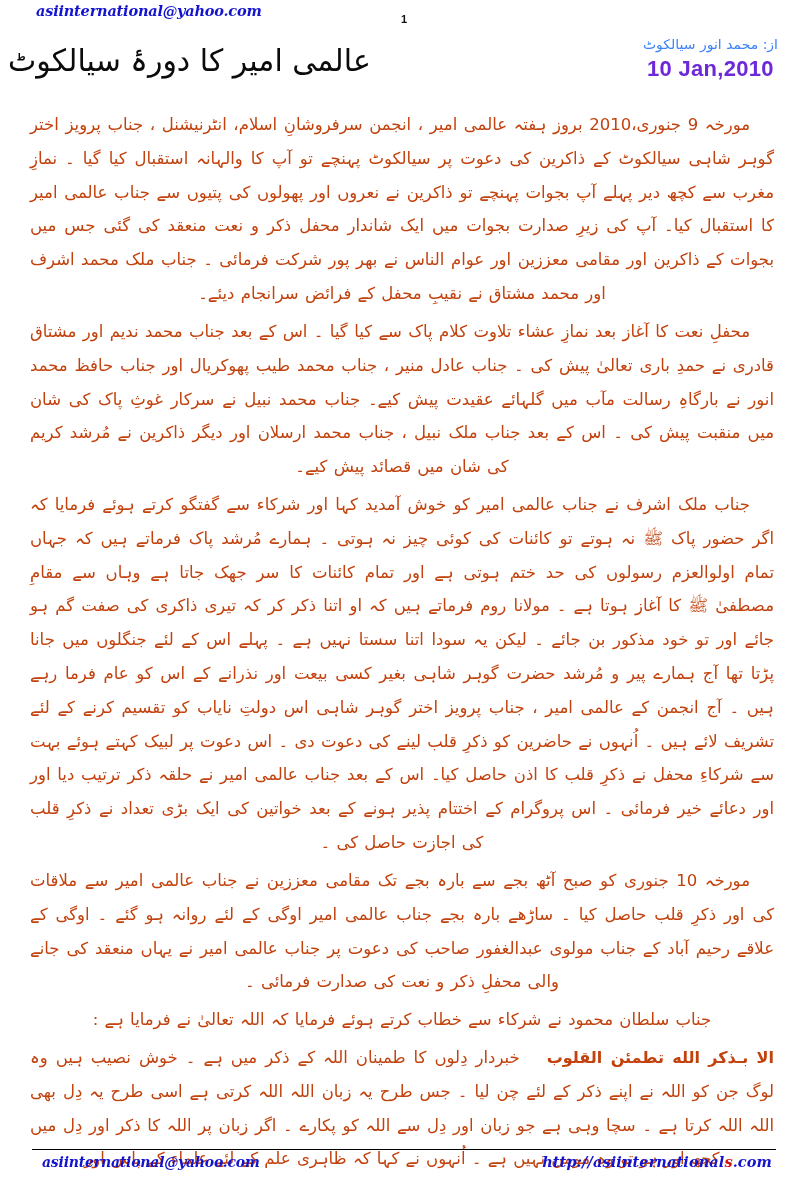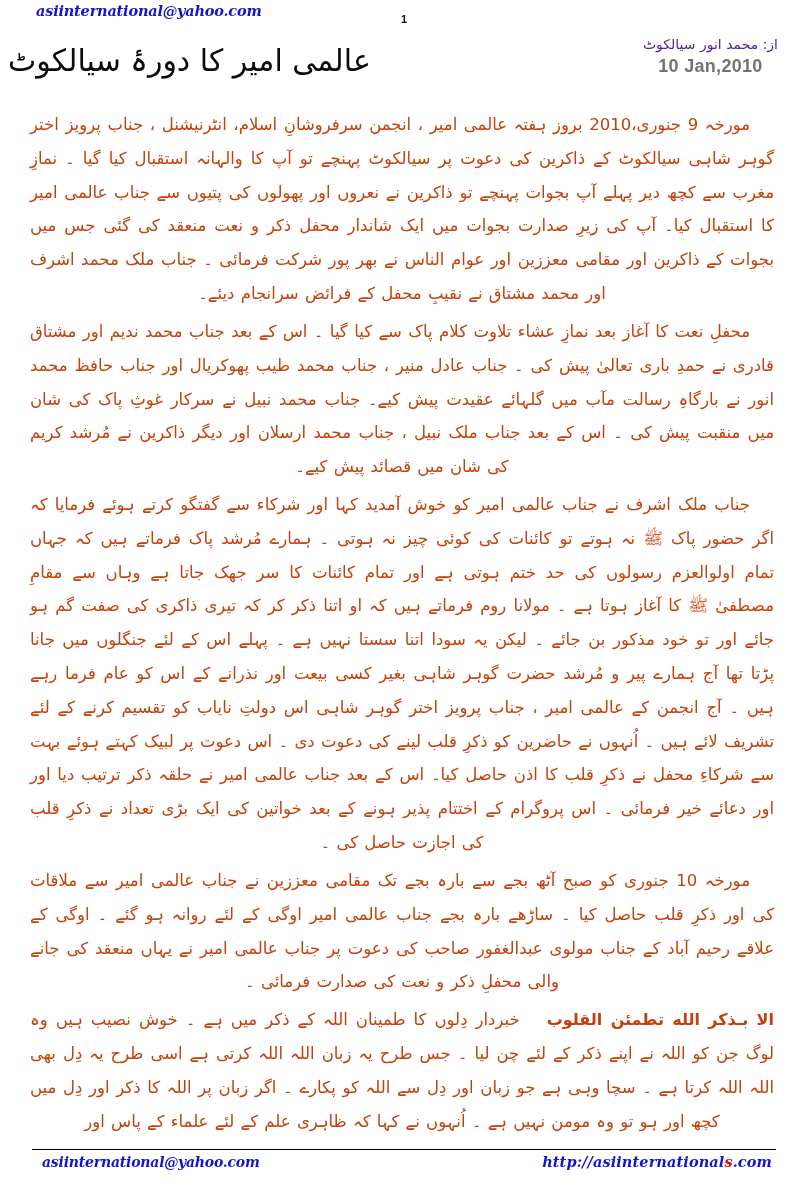--- a/index.html
+++ b/index.html
@@ -72,33 +72,33 @@
   .byline {
     position: absolute;
     right: 22px;
     top: 36px;
     text-align: left;
     direction: rtl;
   }
   .byline-author {
     font-family: "DejaVu Sans", sans-serif;
     font-size: 14px;
-    color: #4c1d95;
+    color: #3b82f6;
     white-space: nowrap;
     display: block;
     transform: scaleY(0.95);
   }
   .byline-date {
     display: block;
     direction: ltr;
     text-align: center;
     font-family: "Liberation Sans", sans-serif;
-    font-size: 18px;
-    font-weight: bold;
-    color: #737373;
+    font-size: 22px;
+    font-weight: bold;
+    color: #6d28d9;
     margin-top: 4px;
     letter-spacing: 0.3px;
   }
   .doc-title {
     position: absolute;
     left: 0;
     right: 0;
     top: 42px;
     text-align: left;
     font-family: "DejaVu Sans", sans-serif;
@@ -210,20 +210,21 @@
   <div class="body-text">
 
     <p class="para indent-first">مورخہ 9 جنوری،2010 بروز ہفتہ عالمی امیر ، انجمن سرفروشانِ اسلام، انٹرنیشنل ،  جناب پرویز اختر گوہر شاہی سیالکوٹ کے ذاکرین کی دعوت پر سیالکوٹ پہنچے تو آپ کا والہانہ استقبال کیا گیا ۔ نمازِ مغرب سے کچھ دیر پہلے آپ بجوات پہنچے تو ذاکرین نے نعروں اور پھولوں کی پتیوں سے جناب عالمی امیر کا استقبال کیا۔ آپ کی زیرِ صدارت بجوات میں ایک شاندار محفل ذکر و نعت منعقد کی گئی جس میں بجوات کے ذاکرین اور مقامی معززین اور عوام الناس نے بھر پور شرکت فرمائی ۔ جناب ملک محمد اشرف اور محمد مشتاق نے نقیبِ محفل کے فرائض سرانجام دیئے۔</p>
 
     <p class="para indent-first">محفلِ نعت کا آغاز بعد نمازِ عشاء تلاوت کلام پاک سے کیا گیا ۔ اس کے بعد جناب محمد ندیم اور مشتاق قادری نے حمدِ باری تعالیٰ پیش کی ۔ جناب عادل منیر ، جناب محمد طیب پھوکریال اور جناب حافظ محمد انور نے بارگاہِ رسالت مآب میں گلہائے عقیدت پیش کیے۔ جناب محمد نبیل نے سرکار غوثِ پاک کی شان میں منقبت پیش کی ۔ اس کے بعد جناب ملک نبیل ، جناب محمد ارسلان اور دیگر ذاکرین نے مُرشد کریم کی شان میں قصائد پیش کیے۔</p>
 
     <p class="para indent-first">جناب ملک اشرف نے جناب عالمی امیر کو خوش آمدید کہا اور شرکاء سے گفتگو کرتے ہوئے فرمایا کہ اگر حضور پاک ﷺ نہ ہوتے تو کائنات کی کوئی چیز نہ ہوتی ۔ ہمارے مُرشد پاک فرماتے ہیں کہ جہاں تمام اولوالعزم رسولوں کی حد ختم ہوتی ہے اور تمام کائنات کا سر جھک جاتا ہے وہاں سے مقامِ مصطفیٰ ﷺ کا آغاز ہوتا ہے ۔ مولانا روم فرماتے ہیں کہ او اتنا ذکر کر کہ تیری ذاکری کی صفت گم ہو جائے اور تو خود مذکور بن جائے ۔ لیکن یہ سودا اتنا سستا نہیں ہے ۔ پہلے اس کے لئے جنگلوں میں جانا پڑتا تھا آج ہمارے پیر و مُرشد حضرت گوہر شاہی بغیر کسی بیعت اور نذرانے کے اس کو عام فرما رہے ہیں ۔ آج انجمن کے عالمی امیر ، جناب پرویز اختر گوہر شاہی اس دولتِ نایاب کو تقسیم کرنے کے لئے تشریف لائے ہیں ۔ اُنہوں نے حاضرین کو ذکرِ قلب لینے کی دعوت دی ۔ اس دعوت پر لبیک کہتے ہوئے بہت سے شرکاءِ محفل نے ذکرِ قلب کا اذن حاصل کیا۔ اس کے بعد جناب عالمی امیر نے حلقہ ذکر ترتیب دیا اور اور دعائے خیر فرمائی ۔ اس پروگرام کے اختتام پذیر ہونے کے بعد خواتین کی ایک بڑی تعداد نے ذکرِ قلب کی اجازت حاصل کی ۔</p>
 
     <p class="para indent-first">مورخہ 10 جنوری کو صبح آٹھ بجے سے بارہ بجے تک مقامی معززین نے جناب عالمی امیر سے ملاقات کی اور ذکرِ قلب حاصل کیا ۔ ساڑھے بارہ بجے جناب عالمی امیر اوگی کے لئے روانہ ہو گئے ۔ اوگی کے علاقے رحیم آباد کے جناب مولوی عبدالغفور صاحب کی دعوت پر جناب عالمی امیر نے یہاں منعقد کی جانے والی محفلِ ذکر و نعت کی صدارت فرمائی ۔</p>
 
+    <p class="para centered">جناب سلطان محمود نے شرکاء سے خطاب کرتے ہوئے فرمایا کہ اللہ تعالیٰ نے فرمایا ہے :</p>
 
     <p class="para"><span class="verse">الا بـذكر الله تطمئن القلوب</span><span> خبردار دِلوں کا طمینان اللہ کے ذکر میں ہے ۔ خوش نصیب ہیں وہ لوگ جن کو اللہ نے اپنے ذکر کے لئے چن لیا ۔ جس طرح یہ زبان اللہ اللہ کرتی ہے اسی طرح یہ دِل بھی اللہ اللہ کرتا ہے ۔ سچا وہی ہے جو زبان اور دِل سے اللہ کو پکارے ۔ اگر زبان پر اللہ کا ذکر اور دِل میں کچھ اور ہو تو وہ مومن نہیں ہے ۔ اُنہوں نے کہا کہ ظاہری علم کے لئے علماء کے پاس اور</span></p>
   </div>
 
   <div class="footer">
     <hr class="footer-rule">
     <div class="footer-row">
       <span class="footer-email">asiinternational@yahoo.com</span>
       <span class="footer-url"><span>http://asiinternational</span><span class="hl">s</span><span>.com</span></span>
     </div>

